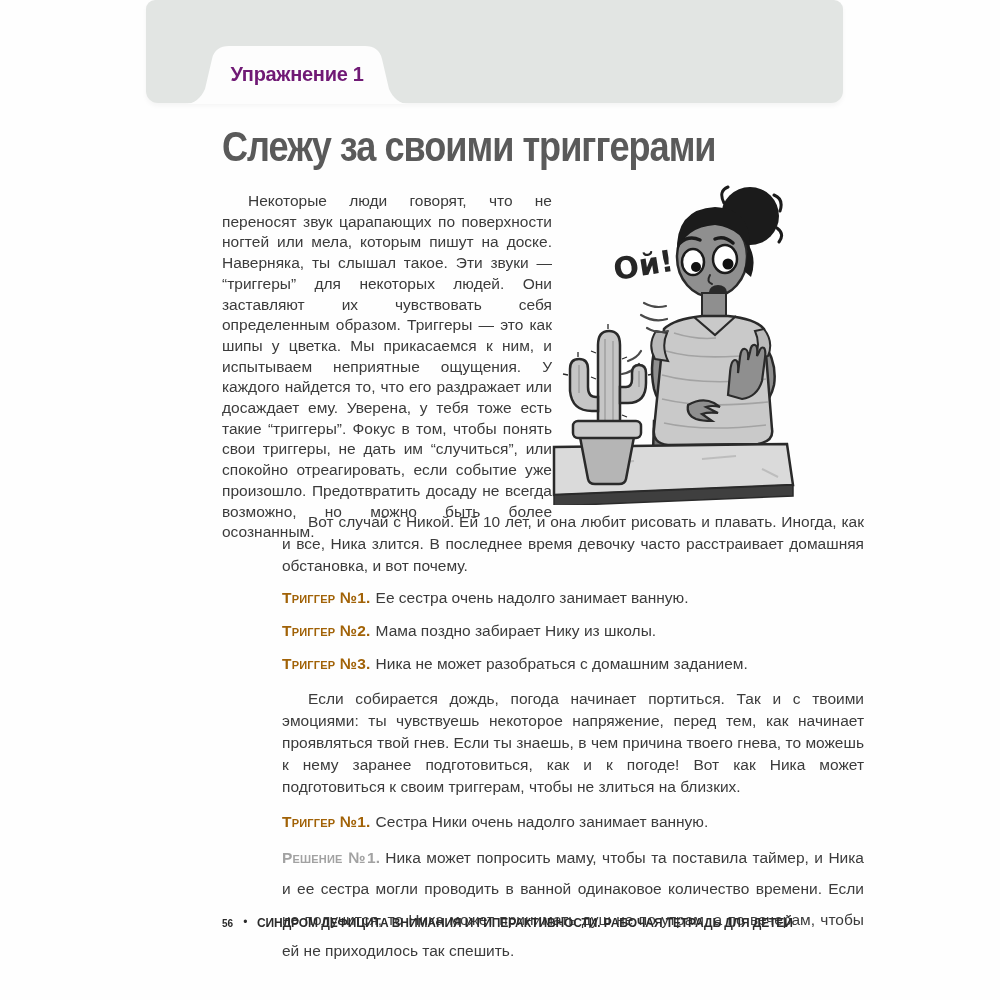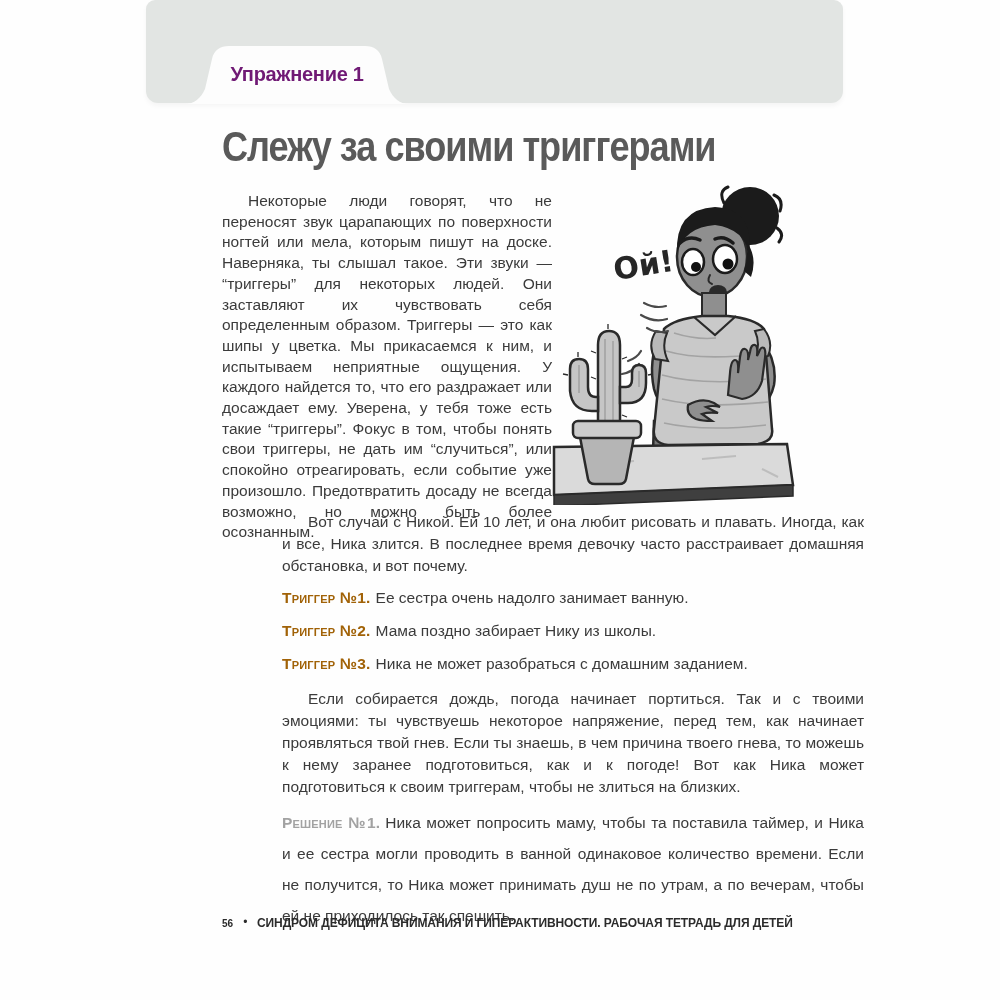--- a/index.html
+++ b/index.html
@@ -118,20 +118,21 @@
 
   <div class="lower">
     <p class="body indent">Вот случай с Никой. Ей 10 лет, и она любит рисовать и плавать. Иногда, как и все, Ника злится. В последнее время девочку часто расстраивает домашняя обстановка, и вот почему.</p>
 
     <p class="body trig1"><b class="lbl">Триггер №1.</b><span>Ее сестра очень надолго занимает ванную.</span></p>
     <p class="body trig"><b class="lbl">Триггер №2.</b><span>Мама поздно забирает Нику из школы.</span></p>
     <p class="body trig"><b class="lbl">Триггер №3.</b><span>Ника не может разобраться с домашним заданием.</span></p>
 
     <p class="body weather indent">Если собирается дождь, погода начинает портиться. Так и с твоими эмоциями: ты чувствуешь некоторое напряжение, перед тем, как начинает проявляться твой гнев. Если ты знаешь, в чем причина твоего гнева, то можешь к нему заранее подготовиться, как и к погоде! Вот как Ника может подготовиться к своим триггерам, чтобы не злиться на близких.</p>
 
+    <p class="body trigrep"><b class="lbl">Триггер №1.</b><span>Сестра Ники очень надолго занимает ванную.</span></p>
 
     <p class="body solution"><b class="lbl sol-lbl">Решение №1.</b><span>Ника может попросить маму, чтобы та поставила таймер, и Ника и ее сестра могли проводить в ванной одинаковое количество времени. Если не получится, то Ника может принимать душ не по утрам, а по вечерам, чтобы ей не приходилось так спешить.</span></p>
   </div>
 
   <div class="footer">
     <span class="num">56</span>
     <span class="dot">•</span>
     <span class="bt">СИНДРОМ ДЕФИЦИТА ВНИМАНИЯ И ГИПЕРАКТИВНОСТИ. РАБОЧАЯ ТЕТРАДЬ ДЛЯ ДЕТЕЙ</span>
   </div>
 

